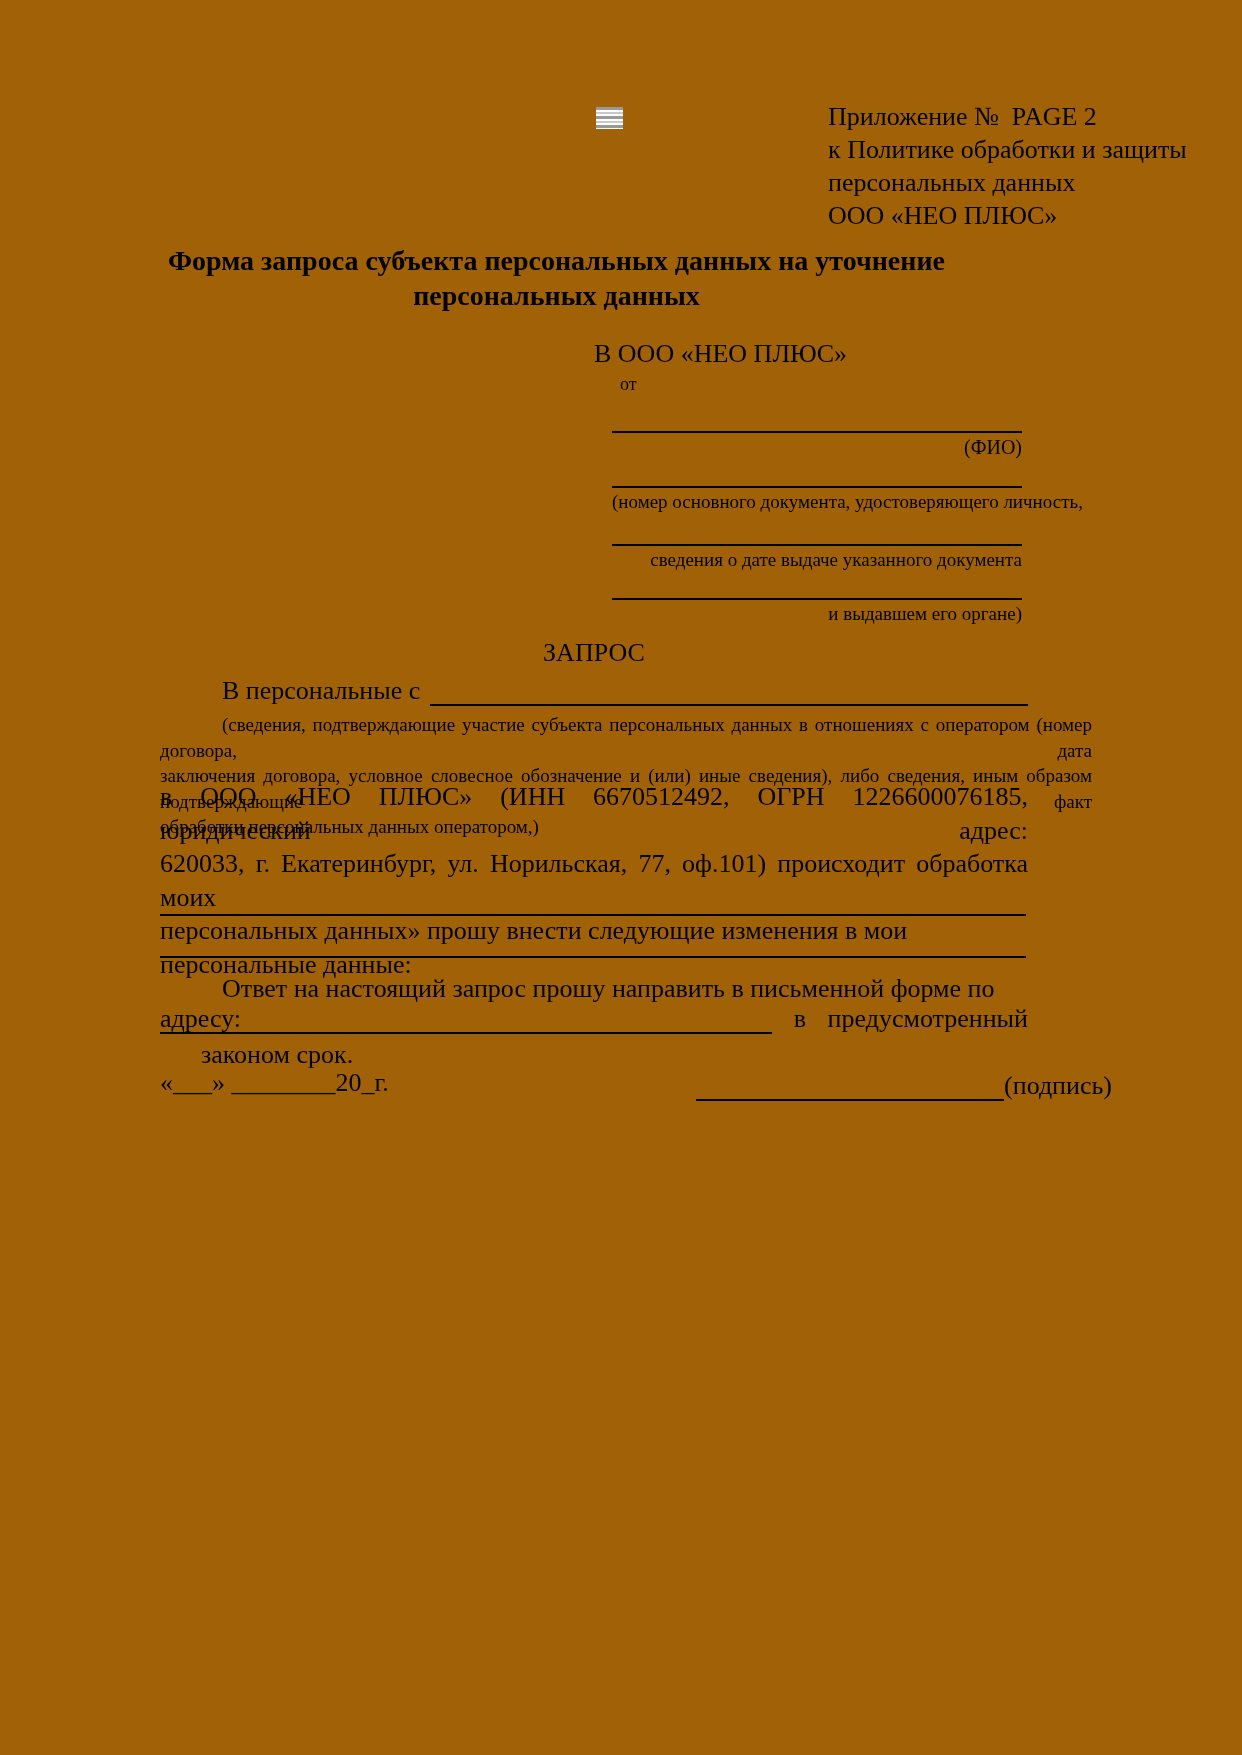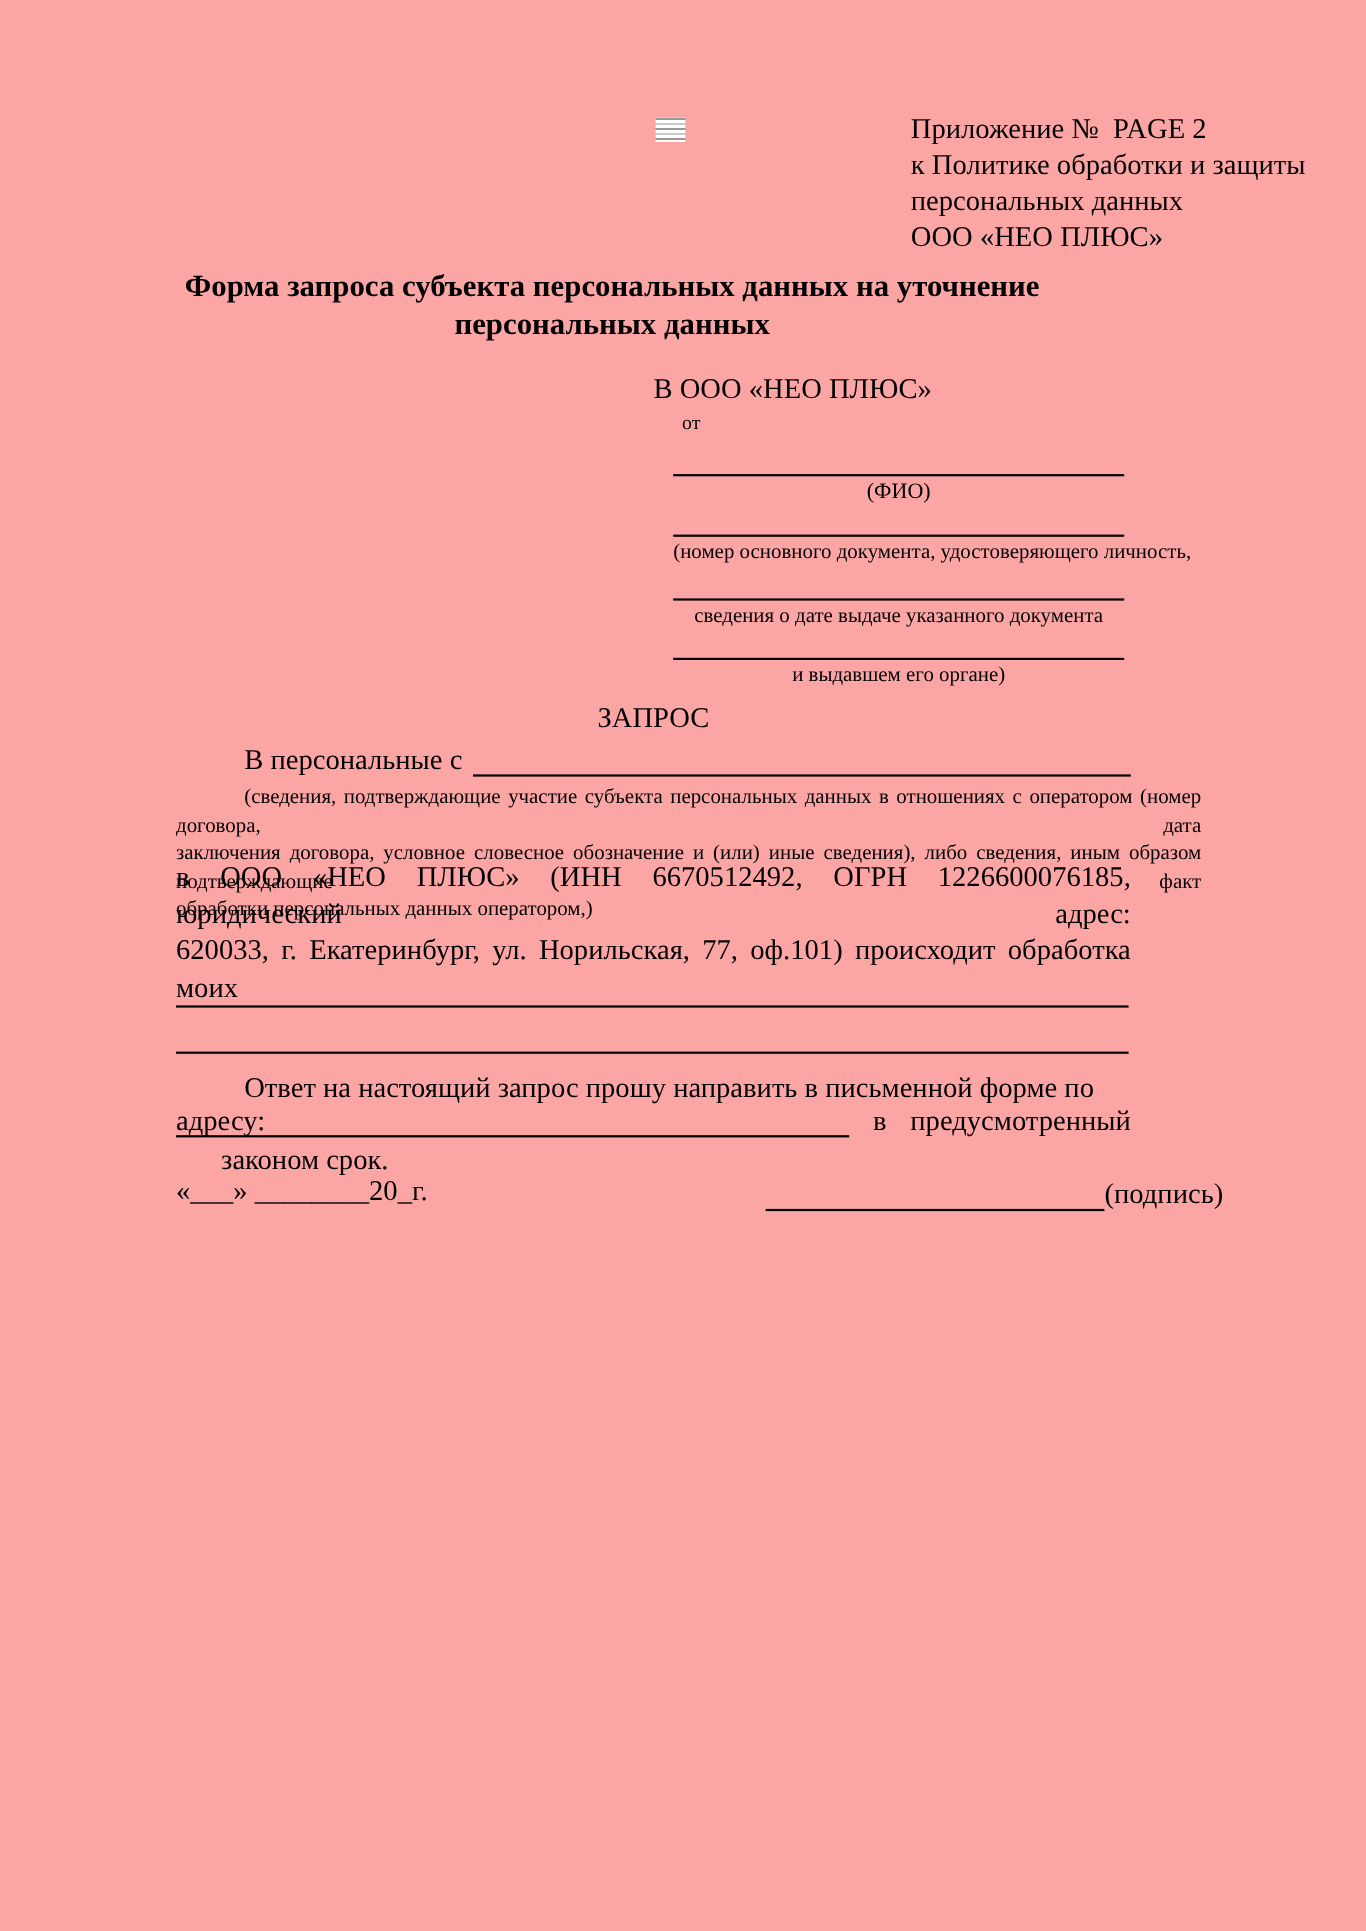--- a/index.html
+++ b/index.html
@@ -1,17 +1,17 @@
 <!DOCTYPE html>
 <html><head>
 <meta charset="utf-8">
 <style>
   html,body { margin:0; padding:0; background:#ffffff; }
   .page {
-    position:relative; width:1242px; height:1755px; background:#fca5a5;
+    position:relative; width:1242px; height:1755px; background:#a16207;
     color:#000000; font-family:"Liberation Serif", serif; overflow:hidden;
   }
   .abs { position:absolute; }
 
   
   .artifact {
     left:596px; top:107px; width:27px; height:22px;
     background:repeating-linear-gradient(180deg,
       #999 0 2.5px, #fff 2.5px 4.5px,
       #c9c9c9 4.5px 7px, #fff 7px 9px);
@@ -21,21 +21,21 @@
   .header-block div { white-space:pre-wrap; }
 
   .doc-title {
     left:160px; top:243px; width:868px; box-sizing:border-box; padding-right:75px;
     text-align:center; font-weight:bold; font-size:28px; line-height:35px;
   }
 
   .to-line   { left:594px; top:339px; font-size:26px; }
   .from-line { left:620px; top:374px; font-size:18px; }
 
-  .ffield { left:612px; width:410px; text-align:center; }
+  .ffield { left:612px; width:410px; text-align:right; }
   .fline  { border-top:2px solid #000; height:0; }
   .fcap   { font-size:19px; line-height:22px; margin-top:3px; white-space:nowrap; }
   .fcap-big { font-size:20px; }
 
   .request-heading { left:160px; top:638px; width:868px; text-align:center; font-size:26px; }
 
   .intro-row {
     left:160px; top:672px; width:868px; height:34px; box-sizing:border-box;
     padding-left:62px; display:flex; align-items:flex-end; font-size:26px;
   }
@@ -117,20 +117,21 @@
 
   <div class="abs small-print">
     <div class="sp-indent jlast">(сведения, подтверждающие участие субъекта персональных данных в отношениях с оператором (номер договора, дата</div>
     <div class="jlast">заключения договора, условное словесное обозначение и (или) иные сведения), либо сведения, иным образом подтверждающие факт</div>
     <div>обработки персональных данных оператором,)</div>
   </div>
 
   <div class="abs body-par">
     <div class="jlast">в ООО «НЕО ПЛЮС» (ИНН 6670512492, ОГРН 1226600076185, юридический адрес:</div>
     <div class="jlast">620033, г. Екатеринбург, ул. Норильская, 77, оф.101) происходит обработка моих</div>
+    <div>персональных данных» прошу внести следующие изменения в мои персональные данные:</div>
   </div>
 
   <div class="abs ruled" style="top:914px"></div>
   <div class="abs ruled" style="top:956px"></div>
 
   <div class="abs response-text">Ответ на настоящий запрос прошу направить в письменной форме по адресу:</div>
 
   <div class="abs address-row">
     <span class="blank-addr"></span>
     <span>в</span>

